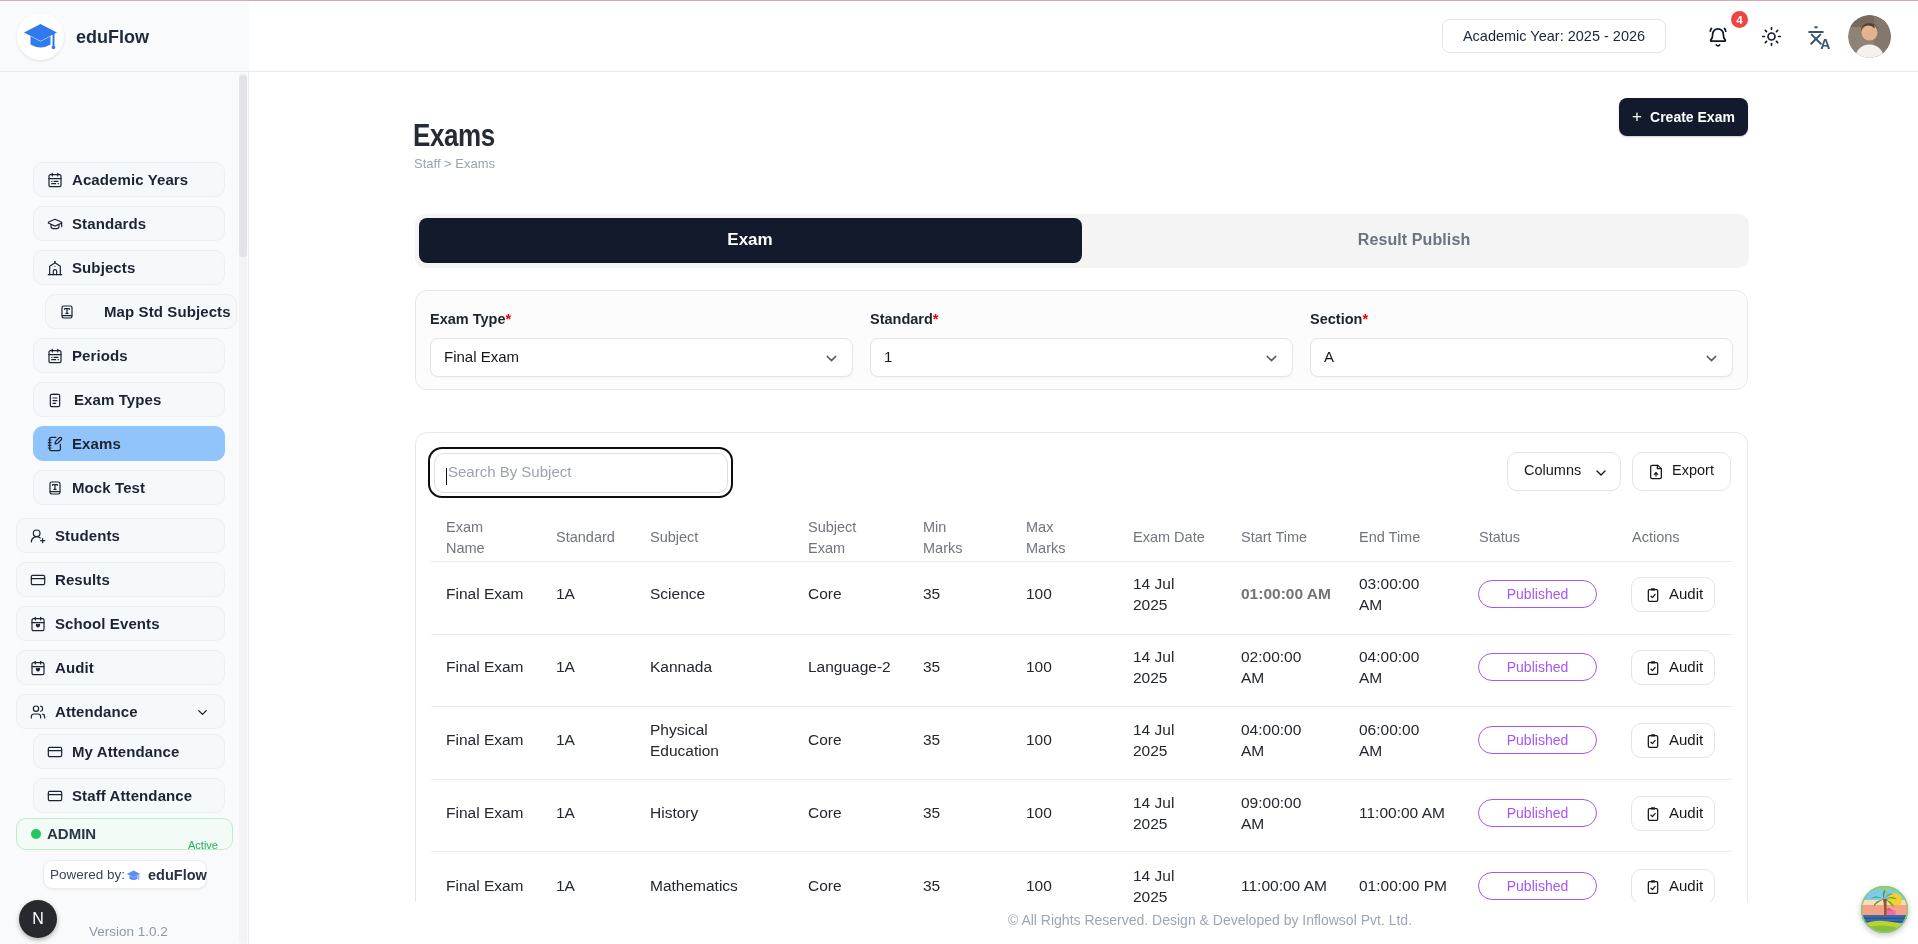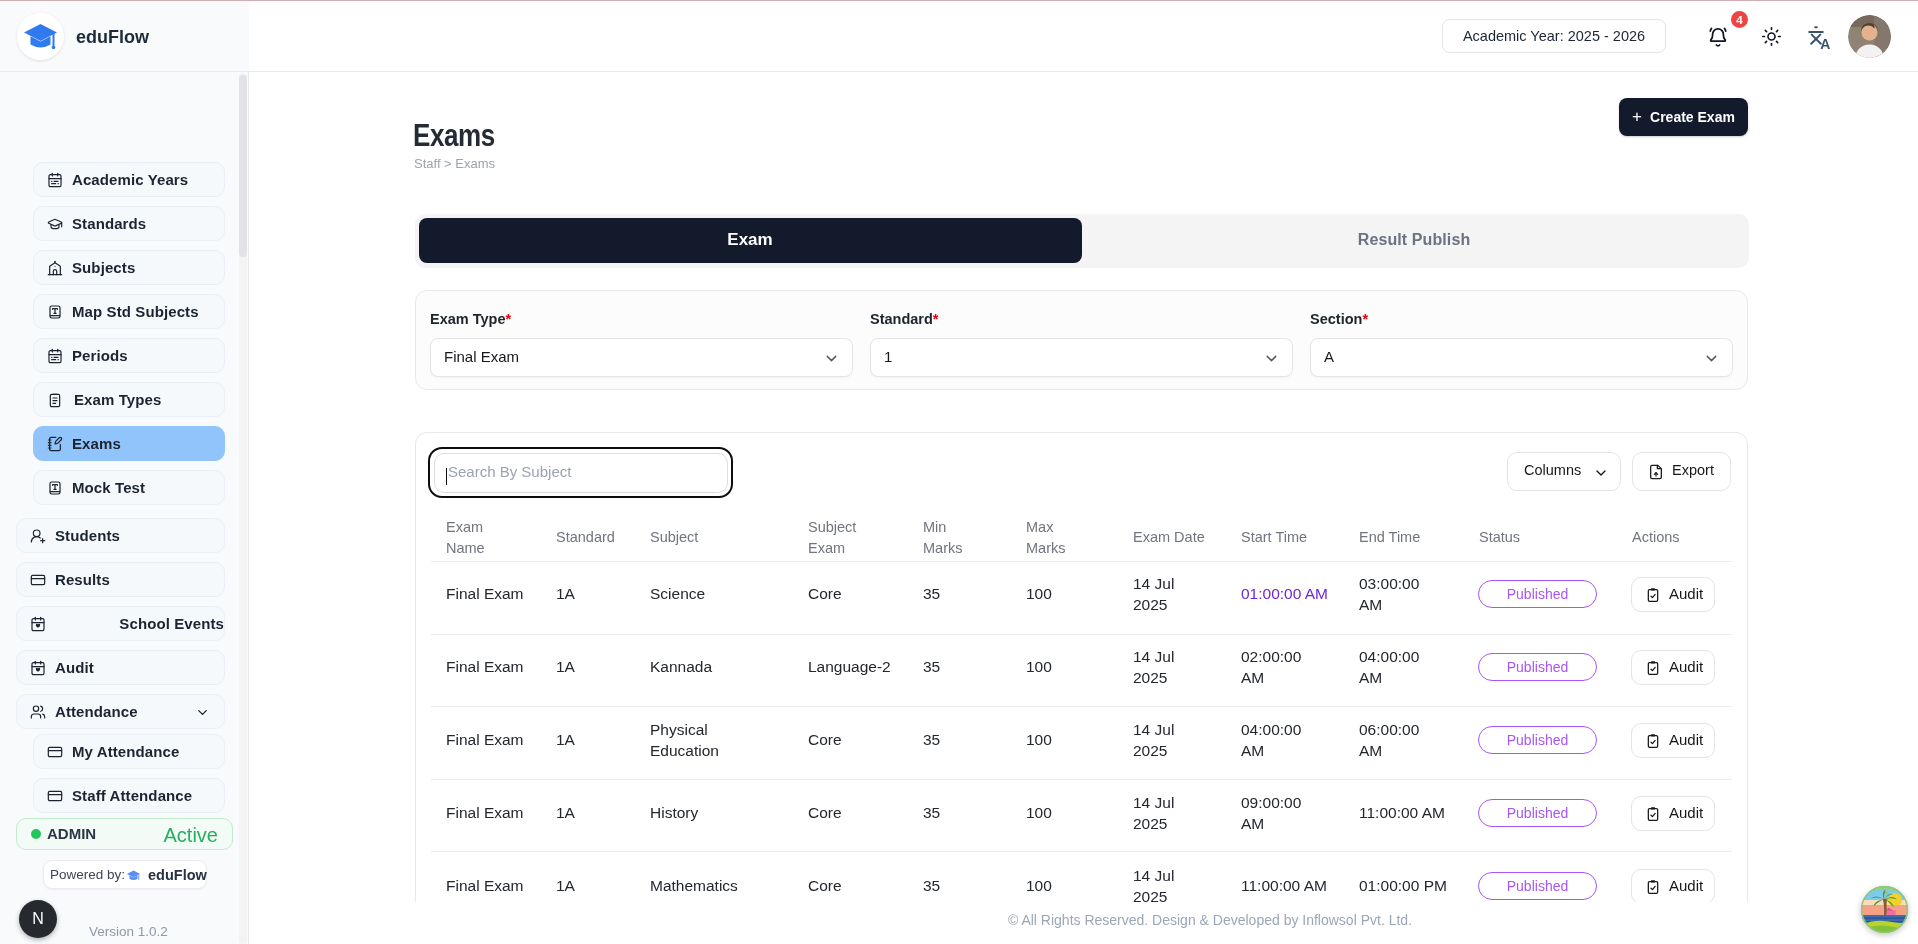--- a/index.html
+++ b/index.html
@@ -45,21 +45,21 @@
 <div class="mi" style="left:33px;top:250px;width:192px;">
       <span style="display:inline-block;width:16px;height:16px;margin-left:13px;line-height:0"><svg width="16" height="16" viewBox="0 0 24 24" fill="none" stroke="#1b2430" stroke-width="1.8" stroke-linecap="round" stroke-linejoin="round" style="">
           <path d="M4 22V9.5l8-5.5 8 5.5V22"></path>
           <path d="M2 22h20"></path>
           <path d="M12 4V2"></path>
           <path d="M9.5 22v-5a2.5 2.5 0 0 1 5 0v5"></path>
           <path d="M12 9.5h.01"></path>
         </svg></span>
       <span style="margin-left:9px">Subjects</span>
     </div>
-<div class="mi" style="left:33px;top:294px;width:192px;">
+<div class="mi" style="left:45px;top:294px;width:192px;gap:20px;">
       <span style="display:inline-block;width:16px;height:16px;margin-left:13px;line-height:0"><svg width="16" height="16" viewBox="0 0 24 24" fill="none" stroke="#1b2430" stroke-width="1.8" stroke-linecap="round" stroke-linejoin="round" style="">
           <rect x="4.5" y="3" width="15" height="18" rx="2.5"></rect>
           <path d="M8.5 8V7h7v1"></path>
           <path d="M12 7v7"></path>
           <path d="M10.3 14h3.4"></path>
           <path d="M5 17.5h14"></path>
         </svg></span>
       <span style="margin-left:9px">Map Std Subjects</span>
     </div>
 <div class="mi" style="left:33px;top:338px;width:192px;">
@@ -115,21 +115,21 @@
         </svg></span>
       <span style="margin-left:9px">Students</span>
     </div>
 <div class="mi" style="left:16px;top:562px;width:209px;">
       <span style="display:inline-block;width:16px;height:16px;margin-left:13px;line-height:0"><svg width="16" height="16" viewBox="0 0 24 24" fill="none" stroke="#1b2430" stroke-width="1.8" stroke-linecap="round" stroke-linejoin="round" style="">
           <rect x="2" y="5" width="20" height="14" rx="2"></rect>
           <path d="M2 10h20"></path>
         </svg></span>
       <span style="margin-left:9px">Results</span>
     </div>
-<div class="mi" style="left:16px;top:606px;width:209px;justify-content:space-between;">
+<div class="mi" style="left:16px;top:606px;width:209px;">
       <span style="display:inline-block;width:16px;height:16px;margin-left:13px;line-height:0"><svg width="16" height="16" viewBox="0 0 24 24" fill="none" stroke="#1b2430" stroke-width="1.8" stroke-linecap="round" stroke-linejoin="round" style="">
           <path d="M8 2v4"></path>
           <path d="M16 2v4"></path>
           <rect x="3" y="4" width="18" height="18" rx="2"></rect>
           <path d="M3 10h18"></path>
           <path d="M12 17.8c2.8-2 3.3-3.3 3.3-4.3a1.7 1.7 0 0 0-3.3-.6 1.7 1.7 0 0 0-3.3.6c0 1 .5 2.3 3.3 4.3z" fill="#1b2430" stroke="none"></path>
         </svg></span>
       <span style="margin-left:9px">School Events</span>
     </div>
 <div class="mi" style="left:16px;top:650px;width:209px;">
@@ -166,21 +166,21 @@
           <rect x="2" y="5" width="20" height="14" rx="2"></rect>
           <path d="M2 10h20"></path>
         </svg></span>
       <span style="margin-left:9px">Staff Attendance</span>
     </div>
 <div style="position:absolute;left:239px;top:73px;width:8px;height:871px;background:#f3f3f5;border-radius:4px;"></div>
 <div style="position:absolute;left:239px;top:75px;width:8px;height:182px;background:#e3e3e7;border-radius:4px;"></div>
 <div style="position:absolute;left:16px;top:818px;width:217px;height:32px;border-radius:10px;background:#f2fbf5;border:1px solid #bfeccb;">
       <div style="position:absolute;left:14px;top:10px;width:10px;height:10px;border-radius:50%;background:#22c55e;"></div>
       <span style="position:absolute;left:30px;top:6px;font-size:15px;font-weight:700;color:#2c3648;">ADMIN</span>
-      <span style="position:absolute;right:14px;top:5px;font-size:20px;font-weight:500;color:#27ae60;">Active</span>
+      <span style="position:absolute;right:14px;top:20px;font-size:11px;font-weight:500;color:#27ae60;">Active</span>
     </div>
 <div style="position:absolute;left:43px;top:860px;width:164px;height:29px;border-radius:9px;background:#fff;border:1px solid #ececee;box-shadow:0 1px 2px rgba(0,0,0,.05);">
       <span style="position:absolute;left:6px;top:6px;font-size:13.5px;color:#3c4554;">Powered by:</span>
       <span style="position:absolute;left:80px;top:5px;line-height:0"><svg width="19" height="19" viewBox="0 0 47 47" fill="none" stroke="#1b2430" stroke-width="0" stroke-linecap="round" stroke-linejoin="round" style="">
           <path d="M23.5 11 L40 19.5 L23.5 28 L7 19.5 Z" fill="#5b8df5" stroke="none"></path>
           <path d="M13.5 23.3 L13.5 31.5 Q23.5 37.5 33.5 31.5 L33.5 23.3 L23.5 28.6 Z" fill="#5b8df5" stroke="none"></path>
           <path d="M36.5 21.2 L36.5 33" stroke="#8aa8f8" stroke-width="3"></path>
         </svg></span>
       <span style="position:absolute;left:104px;top:5.5px;font-size:14.5px;font-weight:700;color:#273244;">eduFlow</span>
     </div>
@@ -303,21 +303,21 @@
 <div style="position:absolute;left:431px;top:778.5px;width:1301px;height:1px;background:#e9ebee;"></div>
 <div style="position:absolute;left:431px;top:851px;width:1301px;height:1px;background:#e9ebee;"></div>
 <div style="position:absolute;left:446px;top:583px;font-size:15.5px;color:#23272e;font-weight:400;white-space:nowrap;line-height:22px;">Final Exam</div>
 <div style="position:absolute;left:556px;top:583px;font-size:15.5px;color:#23272e;font-weight:400;white-space:nowrap;line-height:22px;">1A</div>
 <div style="position:absolute;left:650px;top:583px;font-size:15.5px;color:#23272e;font-weight:400;white-space:nowrap;line-height:22px;">Science</div>
 <div style="position:absolute;left:808px;top:583px;font-size:15.5px;color:#23272e;font-weight:400;white-space:nowrap;line-height:22px;">Core</div>
 <div style="position:absolute;left:923px;top:583px;font-size:15.5px;color:#23272e;font-weight:400;white-space:nowrap;line-height:22px;">35</div>
 <div style="position:absolute;left:1026px;top:583px;font-size:15.5px;color:#23272e;font-weight:400;white-space:nowrap;line-height:22px;">100</div>
 <div style="position:absolute;left:1133px;top:572.5px;font-size:15.5px;color:#23272e;font-weight:400;white-space:nowrap;line-height:22px;">14 Jul</div>
     <div style="position:absolute;left:1133px;top:593.5px;font-size:15.5px;color:#23272e;font-weight:400;white-space:nowrap;line-height:22px;">2025</div>
-<div style="position:absolute;left:1241px;top:583px;font-size:15.5px;color:#6d28d9;font-weight:400;white-space:nowrap;line-height:22px;">01:00:00 AM</div>
+<div style="position:absolute;left:1241px;top:583px;font-size:15.5px;color:#737373;font-weight:700;white-space:nowrap;line-height:22px;">01:00:00 AM</div>
 <div style="position:absolute;left:1359px;top:572.5px;font-size:15.5px;color:#23272e;font-weight:400;white-space:nowrap;line-height:22px;">03:00:00</div>
     <div style="position:absolute;left:1359px;top:593.5px;font-size:15.5px;color:#23272e;font-weight:400;white-space:nowrap;line-height:22px;">AM</div>
 <div style="position:absolute;left:1478px;top:580px;width:119px;height:28px;border:1.5px solid #a855f7;border-radius:14px;display:flex;align-items:center;justify-content:center;color:#a855f7;font-size:14px;">Published</div>
 <div style="position:absolute;left:1631px;top:576.5px;width:84px;height:35px;border:1px solid #e4e4e7;border-radius:10px;background:#fff;">
       <span style="position:absolute;left:13px;top:9px;line-height:0"><svg width="16" height="16" viewBox="0 0 24 24" fill="none" stroke="#18181b" stroke-width="1.9" stroke-linecap="round" stroke-linejoin="round" style="">
           <rect x="5" y="3.8" width="14" height="17.8" rx="2"></rect>
           <rect x="8.8" y="1.8" width="6.4" height="3.4" rx="1.1" fill="#18181b" stroke="none"></rect>
           <path d="m9 13.8 2.2 2.2 4-4.8"></path>
         </svg></span>
       <span style="position:absolute;left:37px;top:7px;font-size:15px;font-weight:500;color:#18181b">Audit</span>

